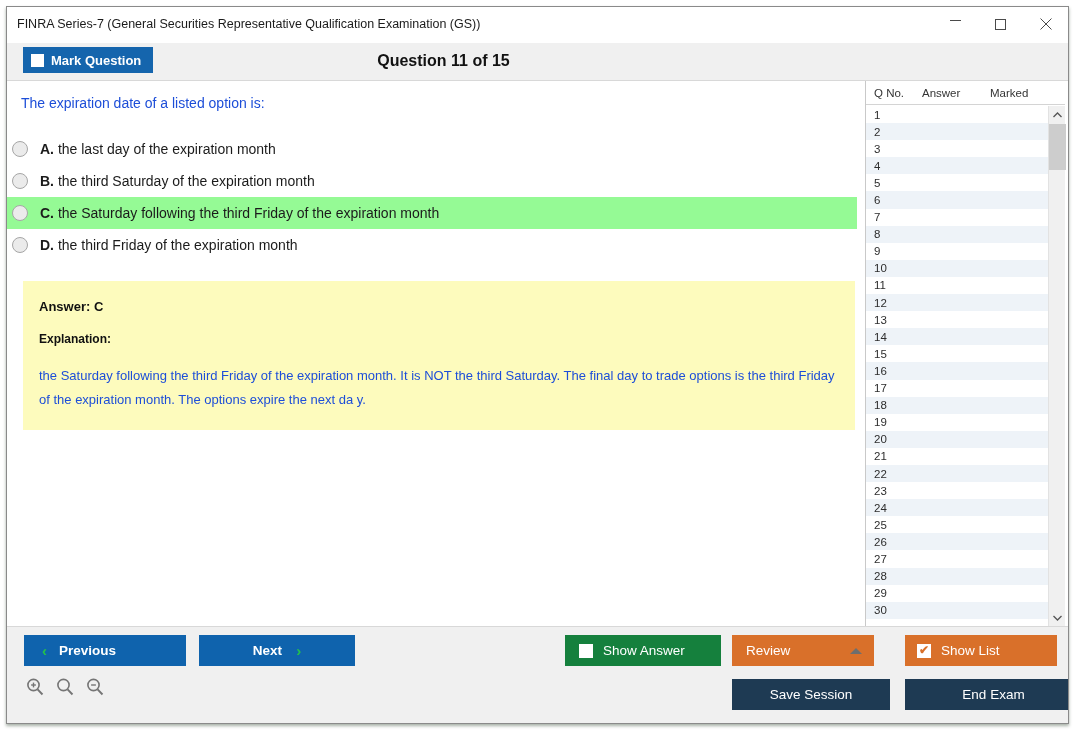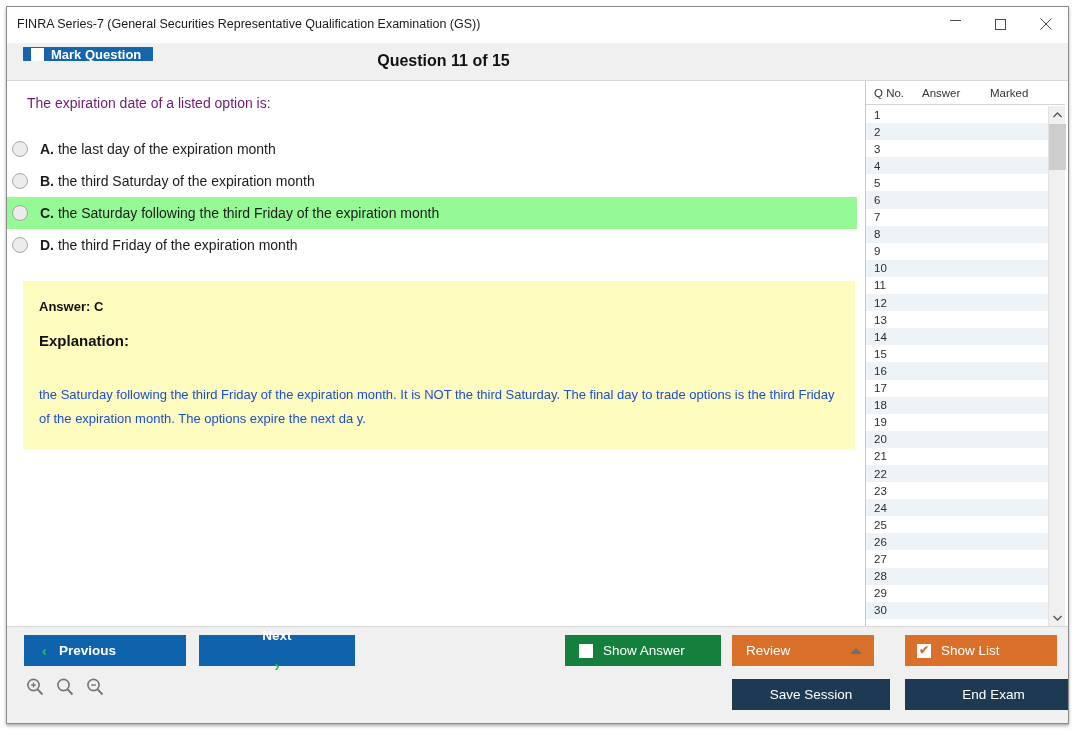--- a/index.html
+++ b/index.html
@@ -57,21 +57,21 @@
   
   .header {
     position: relative;
     height: 38px;
     background: #f0f0f0;
     border-bottom: 1px solid #d8d8d8;
   }
   .mark-btn {
     position: absolute;
     left: 16px; top: 4px;
-    height: 14px;
+    height: 26px;
     padding: 0 12px 0 8px;
     background: #1565ad;
     border: none;
     display: flex; align-items: center; gap: 7px;
     color: #ffffff;
     font-size: 13px;
     font-weight: bold;
     font-family: "Liberation Sans", sans-serif;
     cursor: pointer;
   }
@@ -99,23 +99,23 @@
 
   .qpane {
     position: absolute;
     left: 0; top: 0;
     width: 850px; height: 100%;
     background: #ffffff;
     overflow: hidden;
   }
   .qstem {
     position: absolute;
-    left: 20px; top: 14px;
+    left: 14px; top: 14px;
     font-size: 14px;
-    color: #701a75;
+    color: #1d4ed8;
   }
   .options {
     position: absolute;
     left: 0; top: 52px;
     width: 100%;
   }
   .option {
     position: relative;
     height: 32px;
     display: flex; align-items: center;
@@ -141,24 +141,24 @@
     background: #fdfbbd;
     padding: 18px 16px 18px 16px;
   }
   .answer-line {
     font-size: 13px;
     font-weight: bold;
     color: #111111;
     margin-bottom: 18px;
   }
   .expl-label {
-    font-size: 15px;
+    font-size: 12px;
     font-weight: bold;
     color: #111111;
-    margin-bottom: 34px;
+    margin-bottom: 18px;
   }
   .expl-text {
     font-size: 13px;
     color: #1d4ed8;
     line-height: 24px;
   }
 
   
   .listpane {
     position: absolute;
@@ -254,21 +254,20 @@
     justify-content: flex-start;
     padding-left: 18px;
     gap: 12px;
   }
   .btn-next {
     left: 192px; top: 8px;
     width: 156px; height: 31px;
     background: #0f63ad;
     justify-content: center;
     gap: 14px;
-    flex-direction: column;
   }
   .chev { color: #24c24a; font-size: 15px; font-weight: bold; }
 
   .btn-showanswer {
     left: 558px; top: 8px;
     width: 156px; height: 31px;
     background: #15803d;
     justify-content: flex-start;
     padding-left: 14px;
     gap: 10px;

